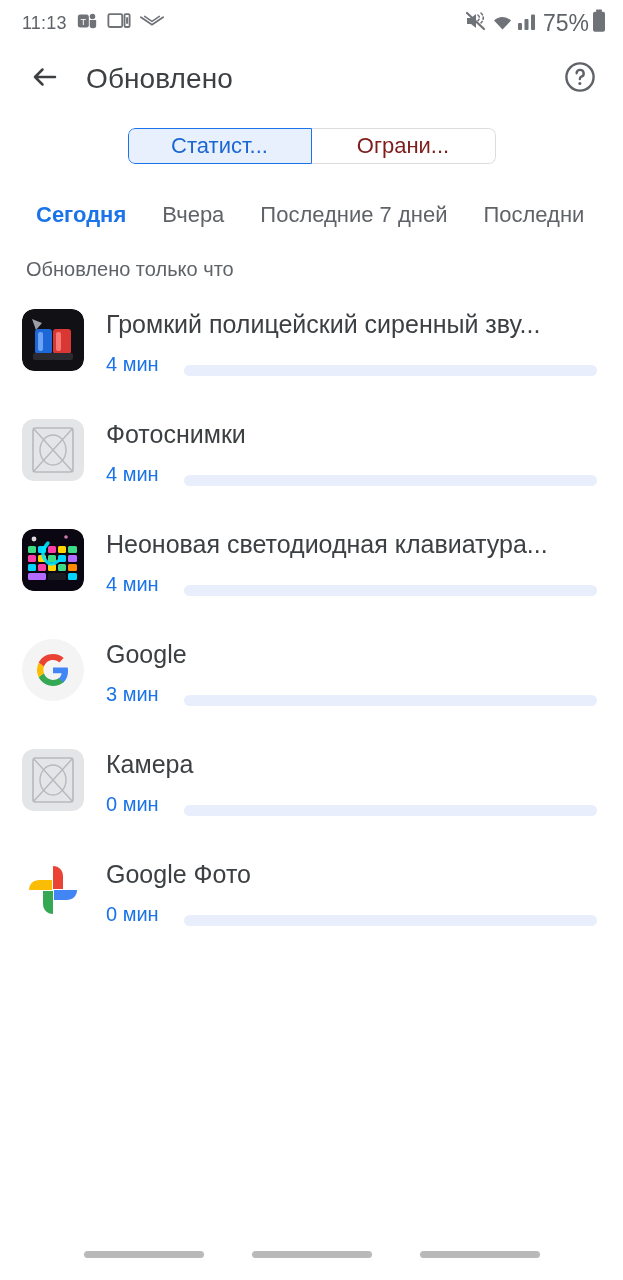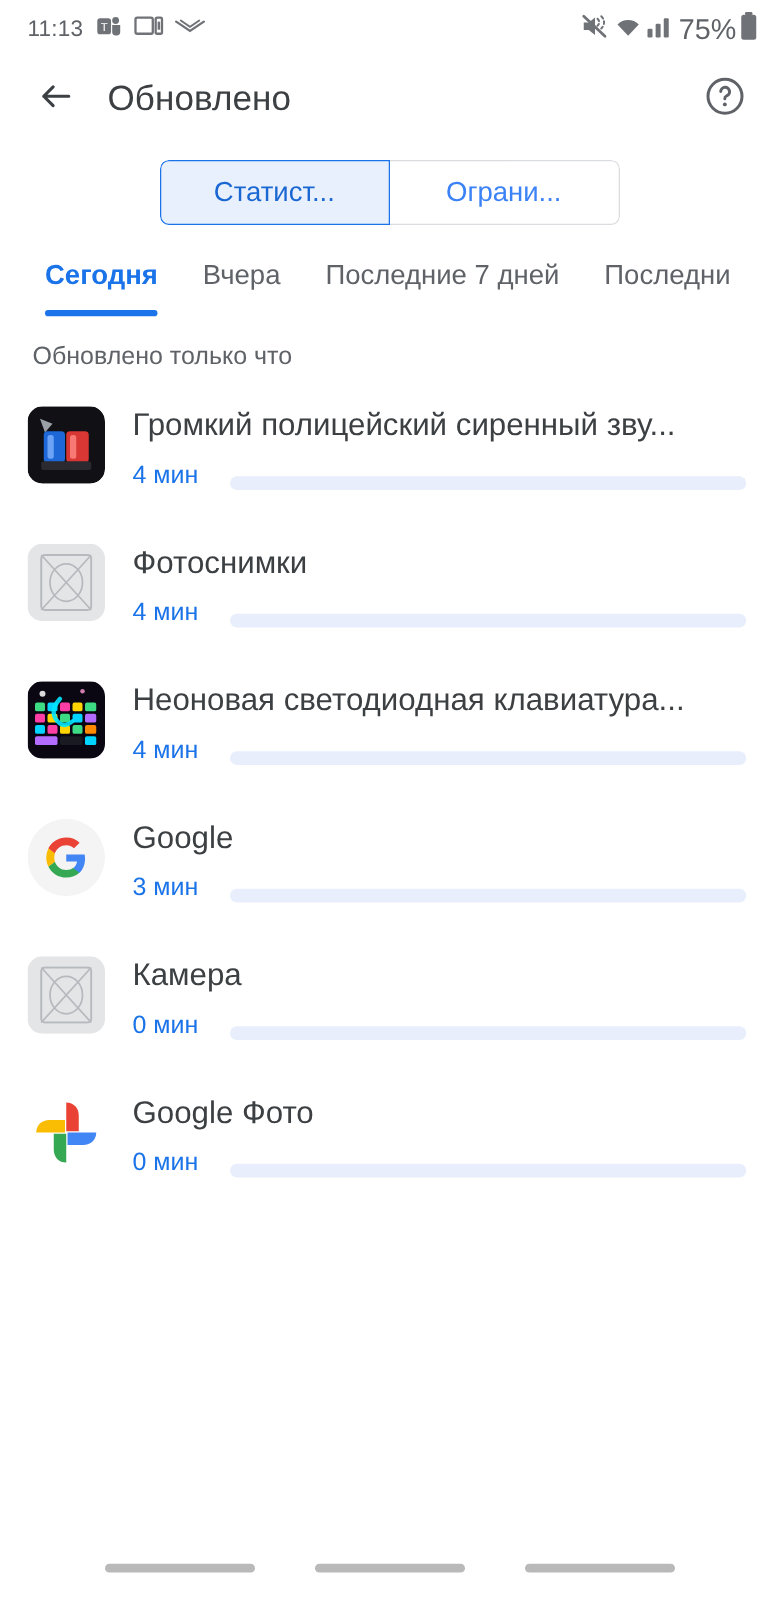--- a/index.html
+++ b/index.html
@@ -31,43 +31,43 @@
   .appbar-title {
     font-size: 28px; color:#3c4043; margin-left: 20px; flex:1;
     letter-spacing:.1px;
   }
   .help-btn { width:42px; height:42px; display:flex; align-items:center; justify-content:center; }
 
   
   .seg-wrap { display:flex; justify-content:center; margin-top: 16px; }
   .seg {
     display:flex; border-radius:7px; overflow:hidden;
-    height: 52px;
+    height: 36px;
   }
   .seg-btn {
     min-width:184px; display:flex; align-items:center; justify-content:center;
     font-size:22px; background:#fff; border:1px solid #dadce0;
-    color:#3b82f6;
+    color:#7f1d1d;
   }
   .seg-btn.first { border-radius:7px 0 0 7px; }
   .seg-btn.last { border-radius:0 7px 7px 0; border-left:none; }
   .seg-btn.selected {
     background:#e8f0fe; border:1px solid #1a73e8; color:#1a67d2; font-weight:400;
     position:relative; z-index:2;
   }
 
   
   .tabs {
     display:flex; align-items:flex-start; gap:0;
     margin-top: 26px; padding-left: 18px; position:relative;
     white-space:nowrap; overflow:hidden;
   }
   .tab {
     font-size: 22px; color:#5f6368; padding: 0 18px 0 18px;
-    height: 50px; display:flex; flex-direction:column; align-items:center;
+    height: 50px; display:flex; flex-direction:row; align-items:center;
     justify-content:flex-start;
   }
   .tab .tab-label { line-height: 28px; }
   .tab.active .tab-label { color:#1a73e8; font-weight:600; }
   .tab-underline {
     margin-top: 14px; height:5px; width:100%; border-radius:3px;
     background:#1a73e8;
   }
   .tab:not(.active) .tab-underline { background:transparent; }
 

